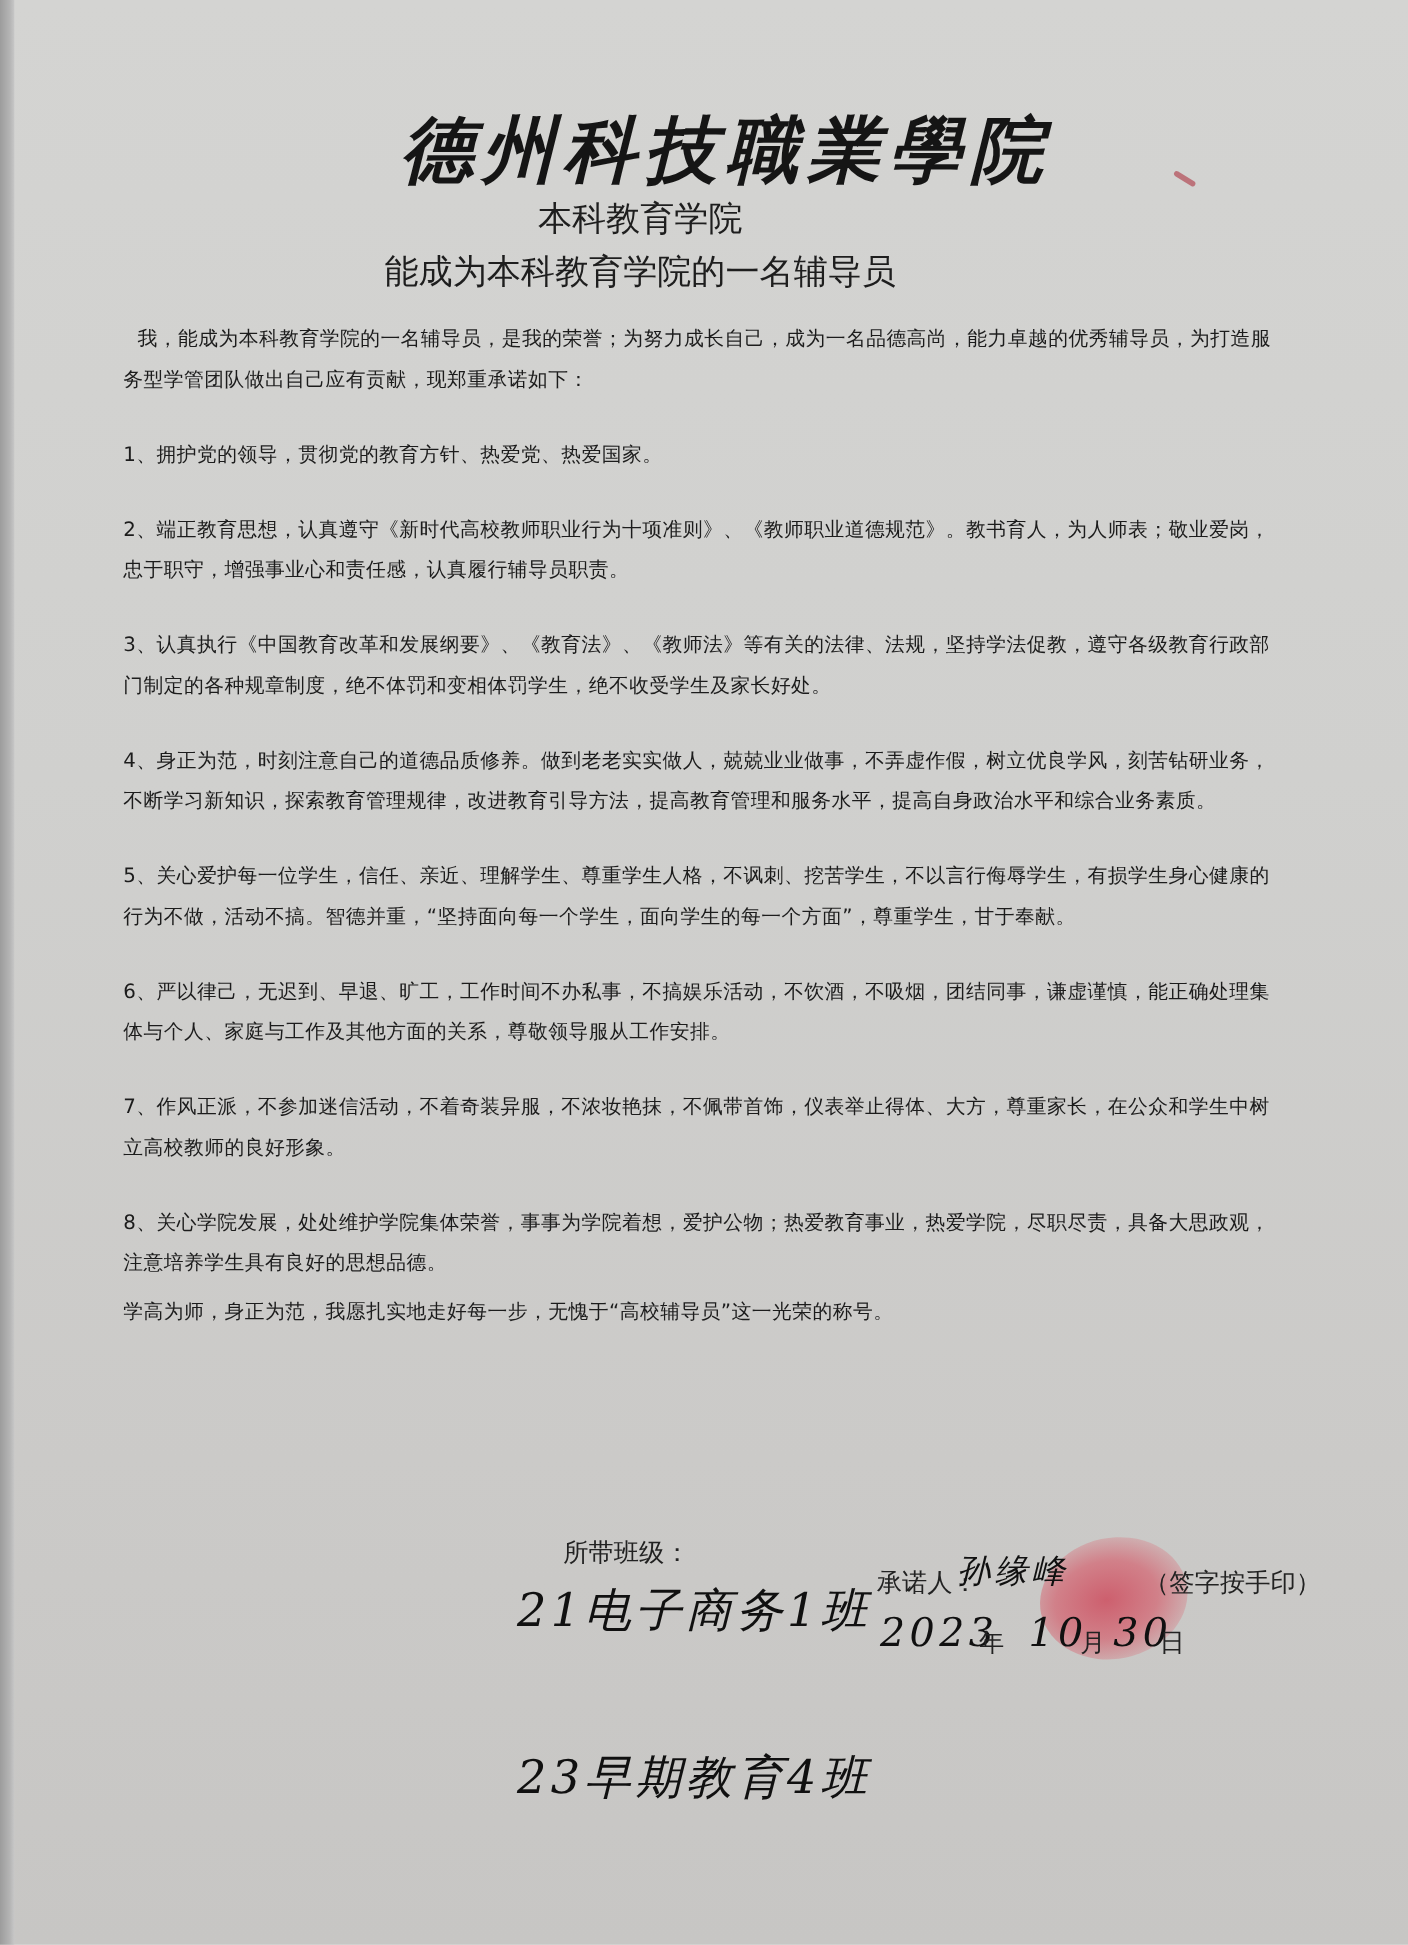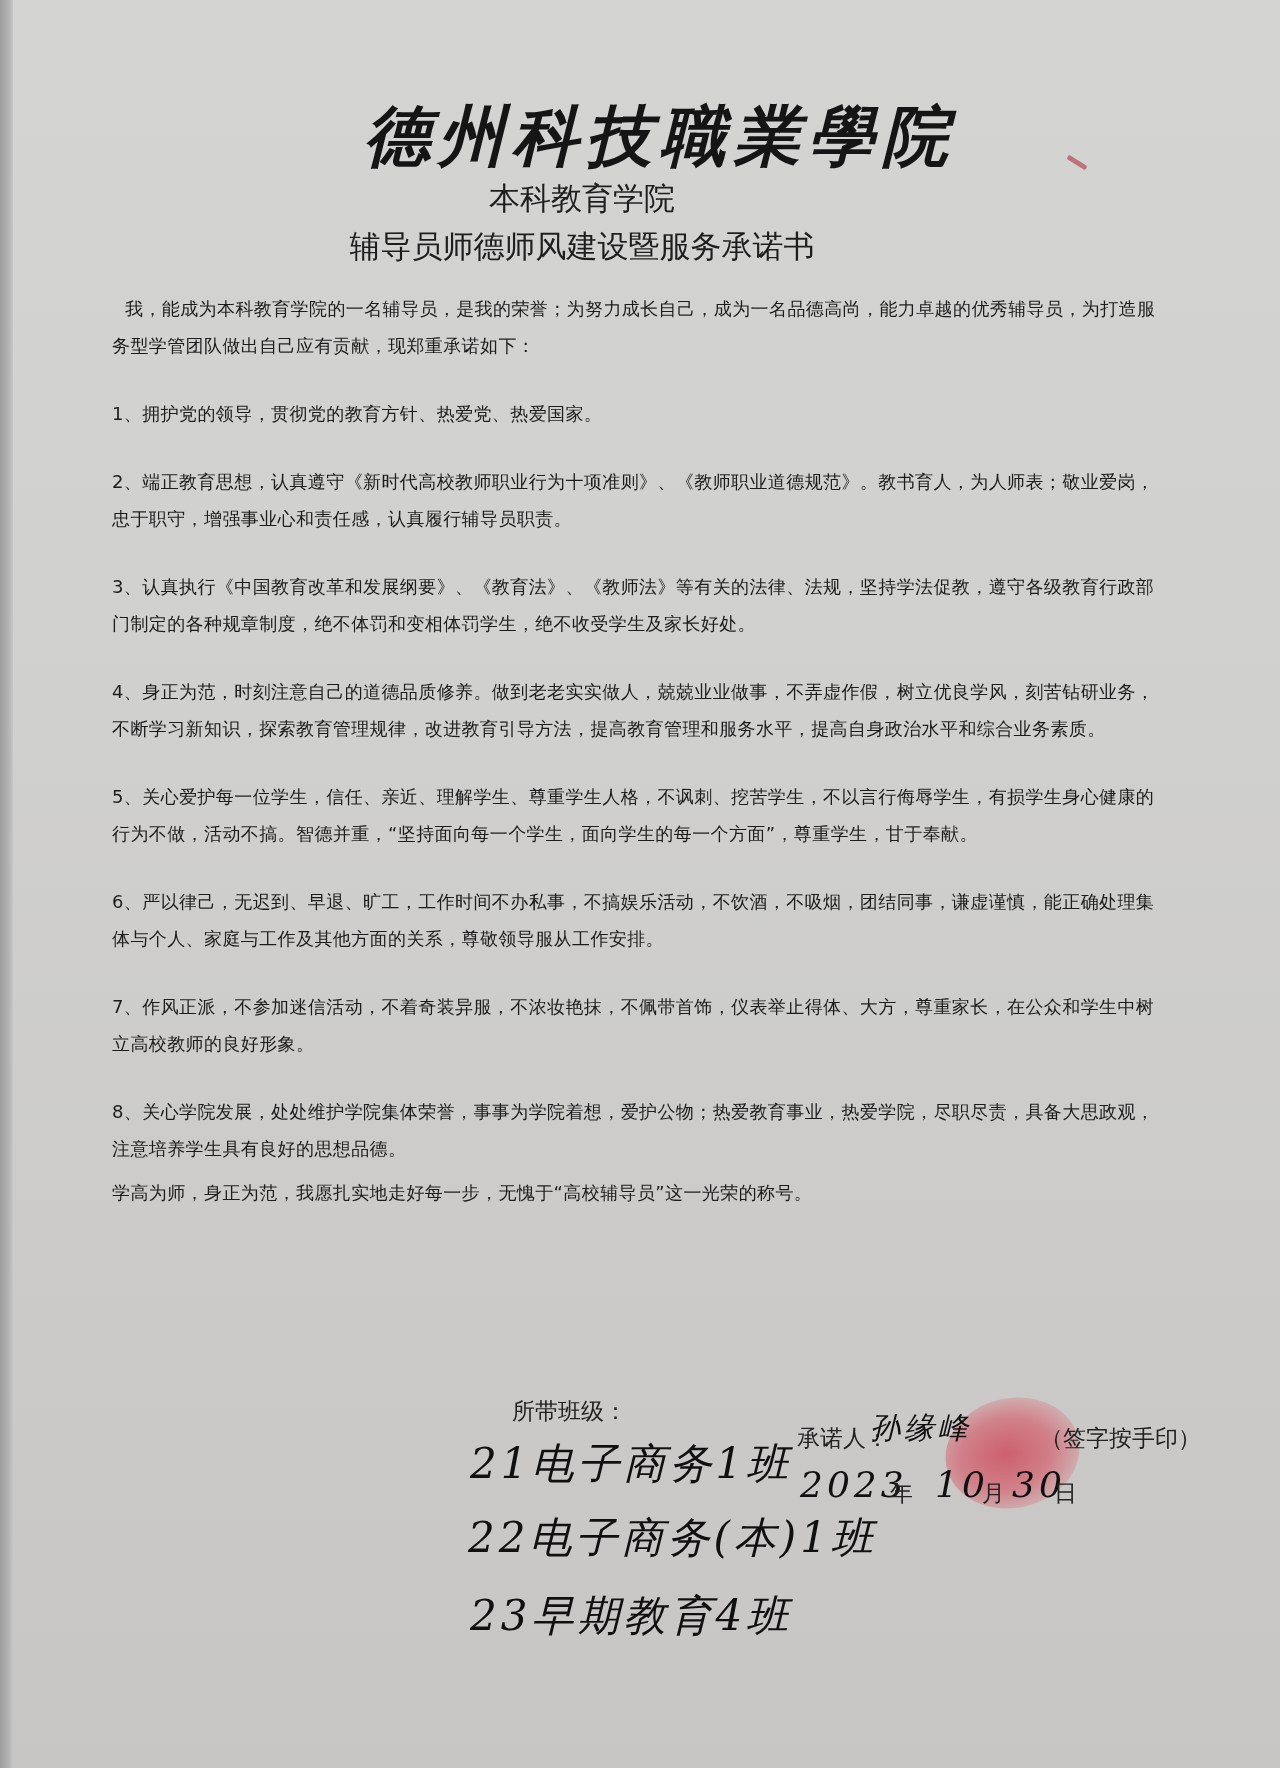--- a/index.html
+++ b/index.html
@@ -49,39 +49,38 @@
     }
   </style>
 </head>
 <body>
 
 <div class="edge"></div>
 <div class="red-speck"></div>
 
 <div class="school-title">德州科技職業學院</div>
 <div class="sub-title t1">本科教育学院</div>
-<div class="sub-title t2">辅导员师德师风建设暨服务承诺书</div>
+<div class="sub-title t2">能成为本科教育学院的一名辅导员</div>
 
 <div class="body-text">
   <p class="para intro">我，能成为本科教育学院的一名辅导员，是我的荣誉；为努力成长自己，成为一名品德高尚，能力卓越的优秀辅导员，为打造服务型学管团队做出自己应有贡献，现郑重承诺如下：</p>
   <p class="para">1、拥护党的领导，贯彻党的教育方针、热爱党、热爱国家。</p>
   <p class="para">2、端正教育思想，认真遵守《新时代高校教师职业行为十项准则》、《教师职业道德规范》。教书育人，为人师表；敬业爱岗，忠于职守，增强事业心和责任感，认真履行辅导员职责。</p>
   <p class="para">3、认真执行《中国教育改革和发展纲要》、《教育法》、《教师法》等有关的法律、法规，坚持学法促教，遵守各级教育行政部门制定的各种规章制度，绝不体罚和变相体罚学生，绝不收受学生及家长好处。</p>
   <p class="para">4、身正为范，时刻注意自己的道德品质修养。做到老老实实做人，兢兢业业做事，不弄虚作假，树立优良学风，刻苦钻研业务，不断学习新知识，探索教育管理规律，改进教育引导方法，提高教育管理和服务水平，提高自身政治水平和综合业务素质。</p>
   <p class="para">5、关心爱护每一位学生，信任、亲近、理解学生、尊重学生人格，不讽刺、挖苦学生，不以言行侮辱学生，有损学生身心健康的行为不做，活动不搞。智德并重，“坚持面向每一个学生，面向学生的每一个方面”，尊重学生，甘于奉献。</p>
   <p class="para">6、严以律己，无迟到、早退、旷工，工作时间不办私事，不搞娱乐活动，不饮酒，不吸烟，团结同事，谦虚谨慎，能正确处理集体与个人、家庭与工作及其他方面的关系，尊敬领导服从工作安排。</p>
   <p class="para">7、作风正派，不参加迷信活动，不着奇装异服，不浓妆艳抹，不佩带首饰，仪表举止得体、大方，尊重家长，在公众和学生中树立高校教师的良好形象。</p>
   <p class="para" style="margin-bottom:7px">8、关心学院发展，处处维护学院集体荣誉，事事为学院着想，爱护公物；热爱教育事业，热爱学院，尽职尽责，具备大思政观，注意培养学生具有良好的思想品德。</p>
   <p class="para closing">学高为师，身正为范，我愿扎实地走好每一步，无愧于“高校辅导员”这一光荣的称号。</p>
 </div>
 
 <div class="sig-area">
   <span class="lbl" style="left:512px; top:16px;">所带班级：</span>
   <span class="hand" style="left:470px; top:56px;">21电子商务1班</span>
-  <span class="hand" style="left:468px; top:130px;">22电子商务(本)1班</span>
   <span class="hand" style="left:470px; top:208px;">23早期教育4班</span>
 
   <div class="fingerprint"></div>
   <span class="lbl" style="left:797px; top:43px;">承诺人：</span>
   <span class="hand" style="left:870px; top:28px; font-size:30px;">孙缘峰</span>
   <span class="lbl" style="left:1040px; top:43px;">（签字按手印）</span>
 
   <span class="hand" style="left:800px; top:84px; font-size:36px;">2023</span>
   <span class="lbl" style="left:890px; top:98px;">年</span>
   <span class="hand" style="left:935px; top:84px; font-size:36px;">10</span>

